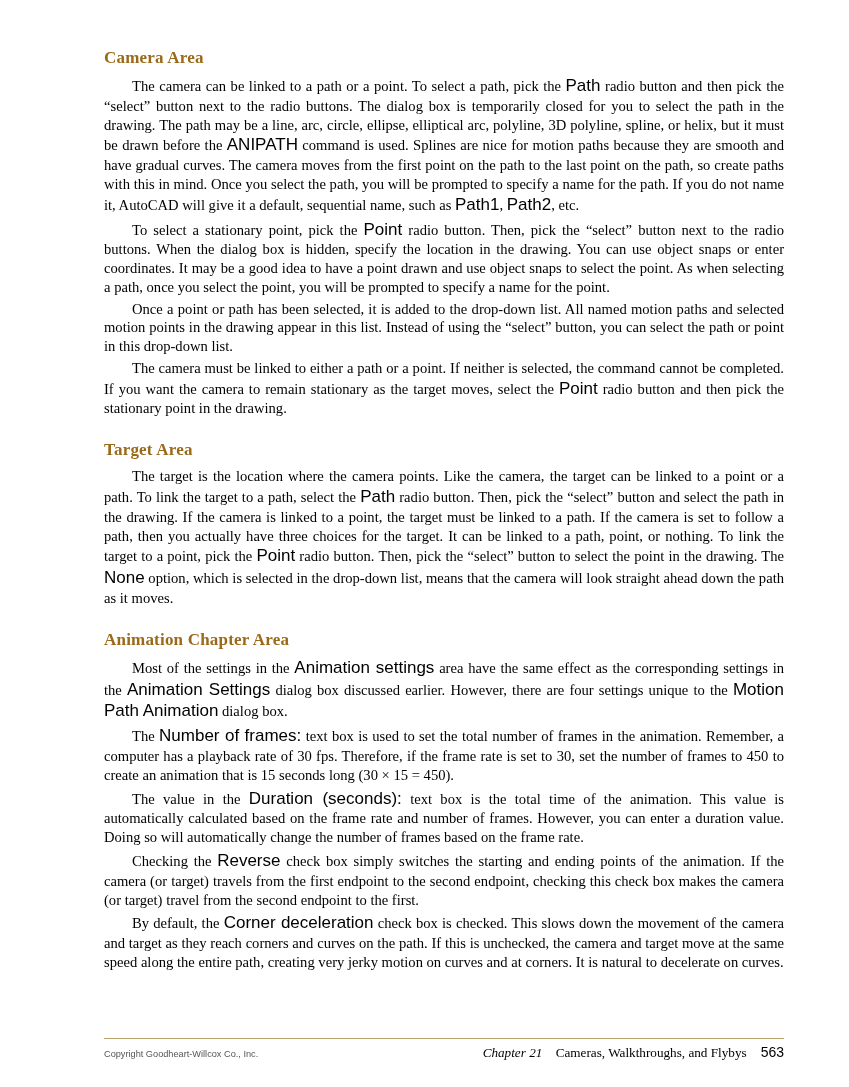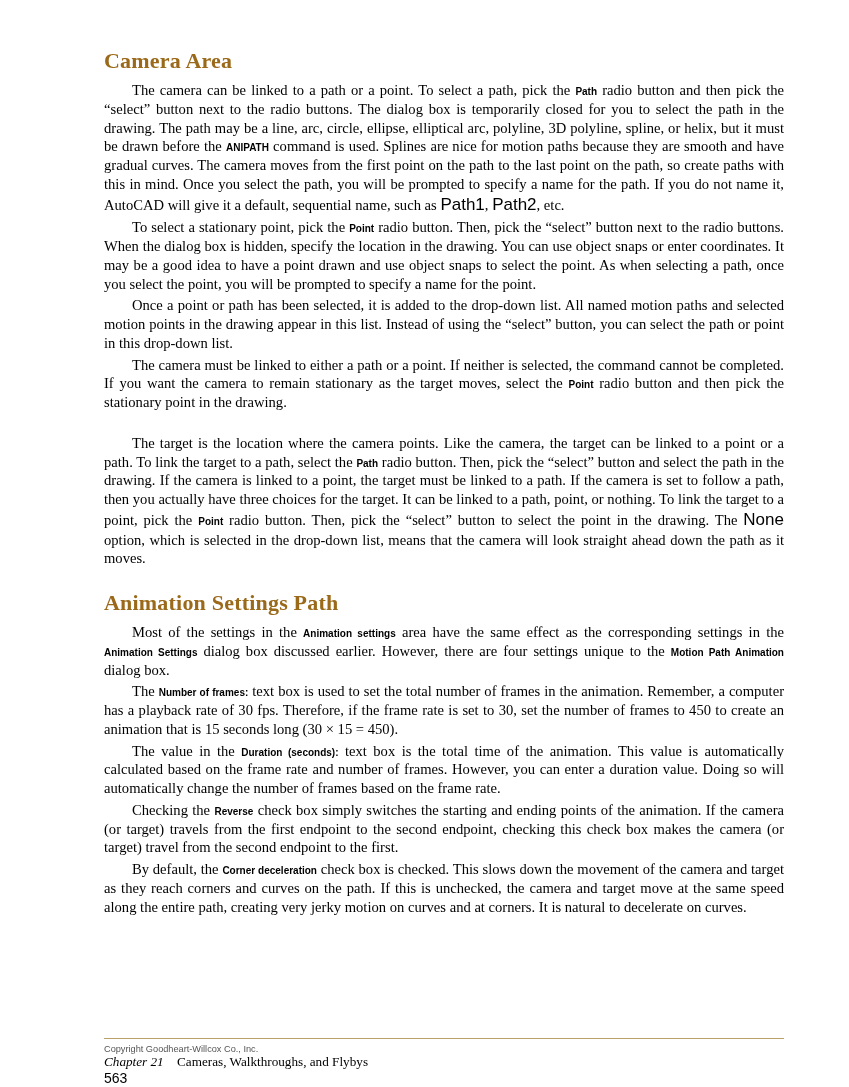--- a/index.html
+++ b/index.html
@@ -14,58 +14,57 @@
     overflow: hidden;
   }
   .page {
     position: absolute;
     left: 104px;
     top: 48px;
     width: 680px;
   }
   h2.section-head {
     font-family: "Liberation Serif", serif;
-    font-size: 22px;
+    font-size: 17px;
     font-weight: bold;
     color: #9a6a1a;
     margin: 0 0 7px 0;
     letter-spacing: 0.2px;
   }
   .section + .section { margin-top: 22px; }
   p.para {
     margin: 0;
     font-size: 14.6px;
     line-height: 1.285;
     text-align: justify;
     text-indent: 28px;
     hyphens: none;
   }
   p.para + p.para { margin-top: 3px; }
   .sans { font-family: "Liberation Sans", sans-serif; font-size: 17px; }
-  .sans-b { font-family: "Liberation Sans", sans-serif; font-weight: bold; font-size: 10px; }
+  .sans-b { font-family: "Liberation Sans", sans-serif; font-weight: normal; font-size: 17px; }
   .footer {
     position: absolute;
     left: 104px;
     top: 1038px;
     width: 680px;
     border-top: 1px solid #b9a06a;
     padding-top: 5px;
     display: flex;
     align-items: baseline;
-    flex-direction: column;
   }
   .footer-left {
     font-family: "Liberation Sans", sans-serif;
     font-size: 9.2px;
     color: #555555;
     flex: 0 0 auto;
   }
   .footer-center {
     flex: 1 1 auto;
-    text-align: left;
+    text-align: right;
     font-size: 13.2px;
     padding-right: 14px;
     white-space: nowrap;
   }
   .footer-center .chaptag { font-style: italic; }
   .footer-center .chname { margin-left: 10px; }
   .footer-page {
     flex: 0 0 auto;
     font-family: "Liberation Sans", sans-serif;
     font-weight: normal;
@@ -78,25 +77,26 @@
 <div class="page">
   <div class="section">
     <h2 class="section-head">Camera Area</h2>
     <p class="para">The camera can be linked to a path or a point. To select a path, pick the <span class="sans-b">Path</span> radio button and then pick the “select” button next to the radio buttons. The dialog box is temporarily closed for you to select the path in the drawing. The path may be a line, arc, circle, ellipse, elliptical arc, polyline, 3D polyline, spline, or helix, but it must be drawn before the <span class="sans-b">ANIPATH</span> command is used. Splines are nice for motion paths because they are smooth and have gradual curves. The camera moves from the first point on the path to the last point on the path, so create paths with this in mind. Once you select the path, you will be prompted to specify a name for the path. If you do not name it, AutoCAD will give it a default, sequential name, such as <span class="sans">Path1</span>, <span class="sans">Path2</span>, etc.</p>
     <p class="para">To select a stationary point, pick the <span class="sans-b">Point</span> radio button. Then, pick the “select” button next to the radio buttons. When the dialog box is hidden, specify the location in the drawing. You can use object snaps or enter coordinates. It may be a good idea to have a point drawn and use object snaps to select the point. As when selecting a path, once you select the point, you will be prompted to specify a name for the point.</p>
     <p class="para">Once a point or path has been selected, it is added to the drop-down list. All named motion paths and selected motion points in the drawing appear in this list. Instead of using the “select” button, you can select the path or point in this drop-down list.</p>
     <p class="para">The camera must be linked to either a path or a point. If neither is selected, the command cannot be completed. If you want the camera to remain stationary as the target moves, select the <span class="sans-b">Point</span> radio button and then pick the stationary point in the drawing.</p>
   </div>
 
   <div class="section">
+    <h2 class="section-head">Target Area</h2>
     <p class="para">The target is the location where the camera points. Like the camera, the target can be linked to a point or a path. To link the target to a path, select the <span class="sans-b">Path</span> radio button. Then, pick the “select” button and select the path in the drawing. If the camera is linked to a point, the target must be linked to a path. If the camera is set to follow a path, then you actually have three choices for the target. It can be linked to a path, point, or nothing. To link the target to a point, pick the <span class="sans-b">Point</span> radio button. Then, pick the “select” button to select the point in the drawing. The <span class="sans">None</span> option, which is selected in the drop-down list, means that the camera will look straight ahead down the path as it moves.</p>
   </div>
 
   <div class="section">
-    <h2 class="section-head">Animation Settings Path</h2>
+    <h2 class="section-head">Animation Chapter Area</h2>
     <p class="para">Most of the settings in the <span class="sans-b">Animation settings</span> area have the same effect as the corresponding settings in the <span class="sans-b">Animation Settings</span> dialog box discussed earlier. However, there are four settings unique to the <span class="sans-b">Motion Path Animation</span> dialog box.</p>
     <p class="para">The <span class="sans-b">Number of frames:</span> text box is used to set the total number of frames in the animation. Remember, a computer has a playback rate of 30 fps. Therefore, if the frame rate is set to 30, set the number of frames to 450 to create an animation that is 15 seconds long (30 × 15 = 450).</p>
     <p class="para">The value in the <span class="sans-b">Duration (seconds):</span> text box is the total time of the animation. This value is automatically calculated based on the frame rate and number of frames. However, you can enter a duration value. Doing so will automatically change the number of frames based on the frame rate.</p>
     <p class="para">Checking the <span class="sans-b">Reverse</span> check box simply switches the starting and ending points of the animation. If the camera (or target) travels from the first endpoint to the second endpoint, checking this check box makes the camera (or target) travel from the second endpoint to the first.</p>
     <p class="para">By default, the <span class="sans-b">Corner deceleration</span> check box is checked. This slows down the movement of the camera and target as they reach corners and curves on the path. If this is unchecked, the camera and target move at the same speed along the entire path, creating very jerky motion on curves and at corners. It is natural to decelerate on curves.</p>
   </div>
 </div>
 
 <div class="footer">
   <div class="footer-left">Copyright Goodheart-Willcox Co., Inc.</div>

